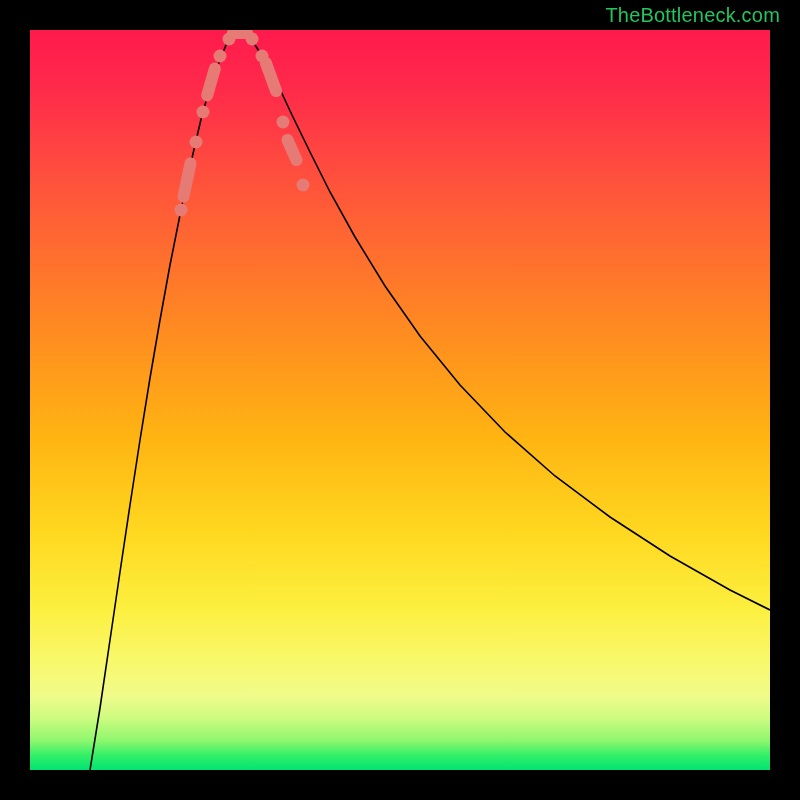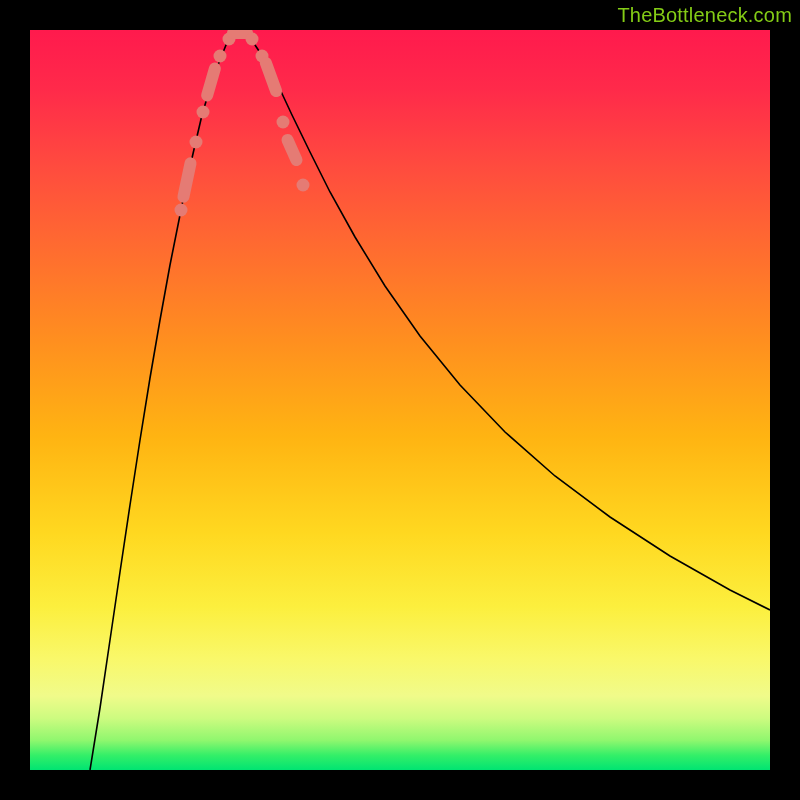--- a/index.html
+++ b/index.html
@@ -53,22 +53,22 @@
     height: 740px;
   }
   .curve-path {
     fill: none;
     stroke: #000;
     stroke-width: 1.6;
   }
   .watermark {
     position: absolute;
     top: 4px;
-    right: 8px;
-    color: #84cc16;
+    right: 20px;
+    color: #22c55e;
     font-size: 20px;
     font-weight: 500;
     letter-spacing: 0.2px;
   }
   .salmon-dot {
     fill: #e57b74;
   }
   .salmon-cap {
     fill: #e57b74;
   }

